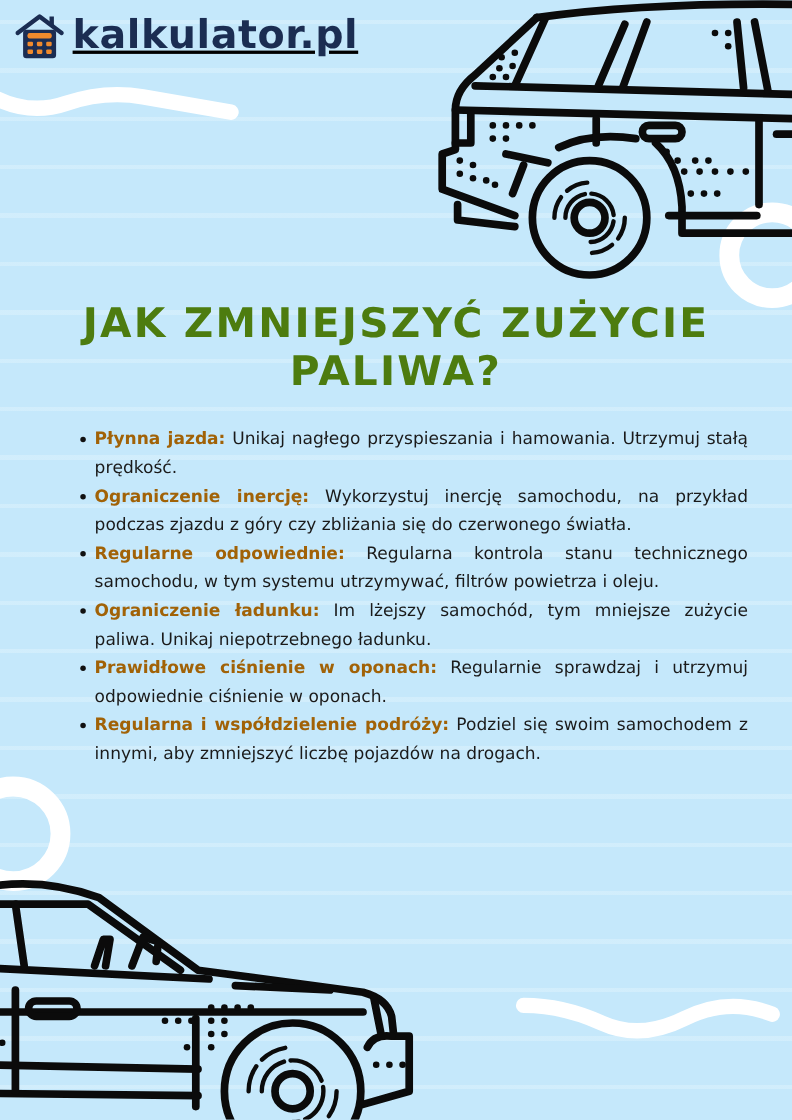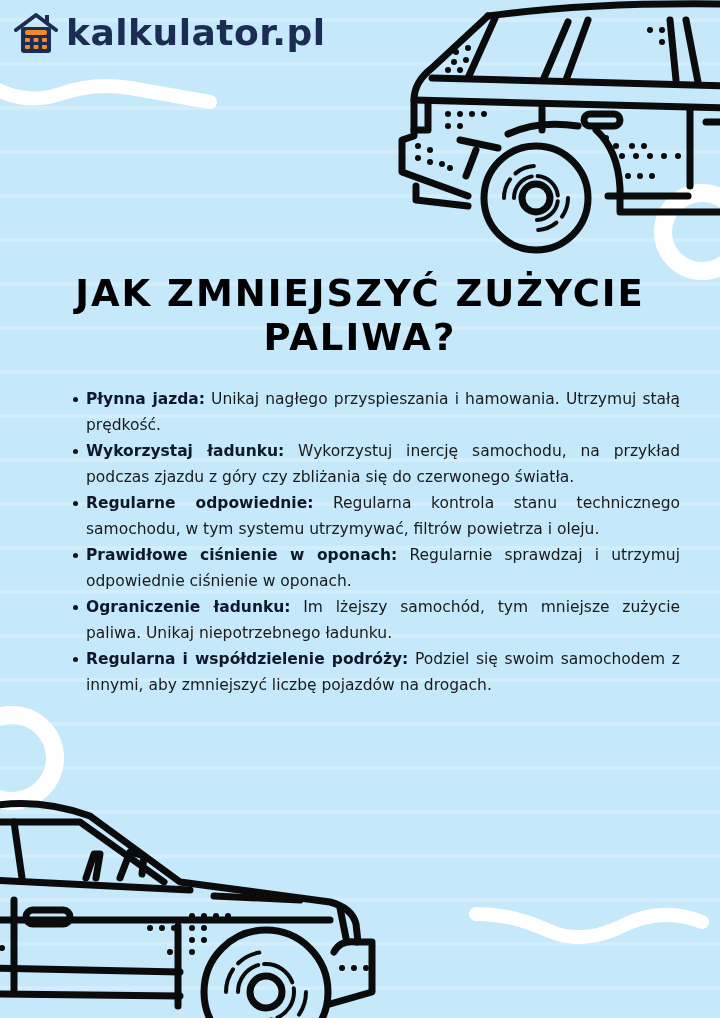--- a/index.html
+++ b/index.html
@@ -7,45 +7,45 @@
     width:720px; height:1018px; overflow:hidden; position:relative;
     background:#c5e8fb;
     font-family:"DejaVu Sans", sans-serif;
   }
   .stripes {
     position:absolute; inset:0;
     background: repeating-linear-gradient(to bottom,
       #c5e8fb 0px, #c5e8fb 18px, #d3eefc 18px, #d3eefc 22px, #c5e8fb 22px, #c5e8fb 44px);
     opacity:0.9;
   }
-  .logo { position:absolute; left:14px; top:12px; display:flex; align-items:center; gap:8px; }
+  .logo { position:absolute; left:14px; top:12px; display:flex; align-items:center; gap:8px;text-decoration:underline; }
   .logo-icon { width:44px; height:42px; }
   .logo-text { font-family:"DejaVu Sans", sans-serif; font-weight:bold; font-size:36px; color:#1b2d52; letter-spacing:0.5px; line-height:1; }
   .wave { position:absolute; }
   .ring { position:absolute; border-radius:50%; border:18px solid #ffffff; box-sizing:border-box; }
   .car { position:absolute; }
   .title {
     position:absolute; left:0; right:0; top:272px; text-align:center;
     font-family:"DejaVu Sans", sans-serif; font-weight:900; font-size:37px;
-    line-height:44px; color:#000000; letter-spacing:2px; text-transform:uppercase;
+    line-height:44px; color:#4d7c0f; letter-spacing:2px; text-transform:uppercase;
   }
   .title span { display:block; font-weight:bold; }
   ul.tips {
     position:absolute; left:70px; top:386px; width:594px; margin:0; padding:0 0 0 16px;
     list-style:none;
   }
   ul.tips li {
     position:relative; font-size:15.5px; line-height:26px; color:#1a1a1a;
     text-align:justify; margin:0;
   }
   ul.tips li::before {
     content:""; position:absolute; left:-13px; top:11px; width:5px; height:5px;
     border-radius:50%; background:#111;
   }
-  ul.tips li b { font-weight:bold; color:#0f172a; }
+  ul.tips li b { font-weight:bold; color:#a16207; }
 </style>
 </head>
 <body>
 
 <div class="stripes"></div>
 
 <div class="logo">
   <svg class="logo-icon" viewBox="0 0 44 42">
     <path d="M2 18 L22 3 L42 18" fill="none" stroke="#1b2d52" stroke-width="4" stroke-linecap="round" stroke-linejoin="round"></path>
     <rect x="31" y="3" width="4" height="8" fill="#1b2d52"></rect>
@@ -191,18 +191,18 @@
   </g>
 </svg>
 
 <h1 class="title" style="margin:0">
   <span>JAK ZMNIEJSZYĆ ZUŻYCIE</span>
   <span>PALIWA?</span>
 </h1>
 
 <ul class="tips">
   <li><b>Płynna jazda:</b><span> Unikaj nagłego przyspieszania i hamowania. Utrzymuj stałą prędkość.</span></li>
-  <li><b>Wykorzystaj ładunku:</b><span> Wykorzystuj inercję samochodu, na przykład podczas zjazdu z góry czy zbliżania się do czerwonego światła.</span></li>
+  <li><b>Ograniczenie inercję:</b><span> Wykorzystuj inercję samochodu, na przykład podczas zjazdu z góry czy zbliżania się do czerwonego światła.</span></li>
   <li><b>Regularne odpowiednie:</b><span> Regularna kontrola stanu technicznego samochodu, w tym systemu utrzymywać, filtrów powietrza i oleju.</span></li>
+  <li><b>Ograniczenie ładunku:</b><span> Im lżejszy samochód, tym mniejsze zużycie paliwa. Unikaj niepotrzebnego ładunku.</span></li>
   <li><b>Prawidłowe ciśnienie w oponach:</b><span> Regularnie sprawdzaj i utrzymuj odpowiednie ciśnienie w oponach.</span></li>
-  <li><b>Ograniczenie ładunku:</b><span> Im lżejszy samochód, tym mniejsze zużycie paliwa. Unikaj niepotrzebnego ładunku.</span></li>
   <li><b>Regularna i współdzielenie podróży:</b><span> Podziel się swoim samochodem z innymi, aby zmniejszyć liczbę pojazdów na drogach.</span></li>
 </ul>
 
 </body></html>

